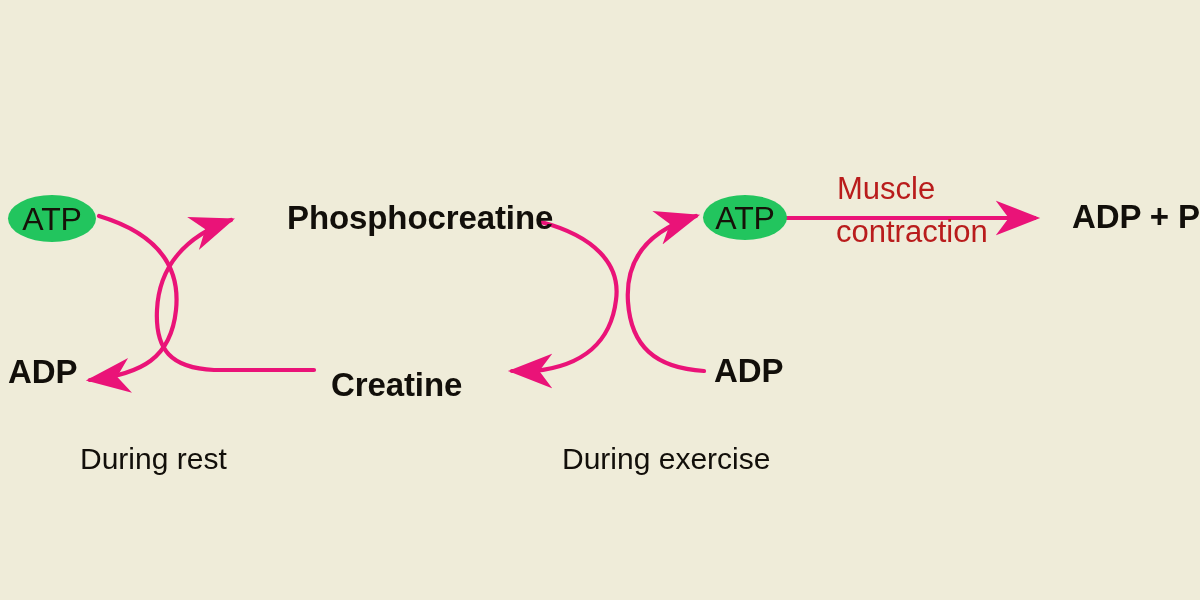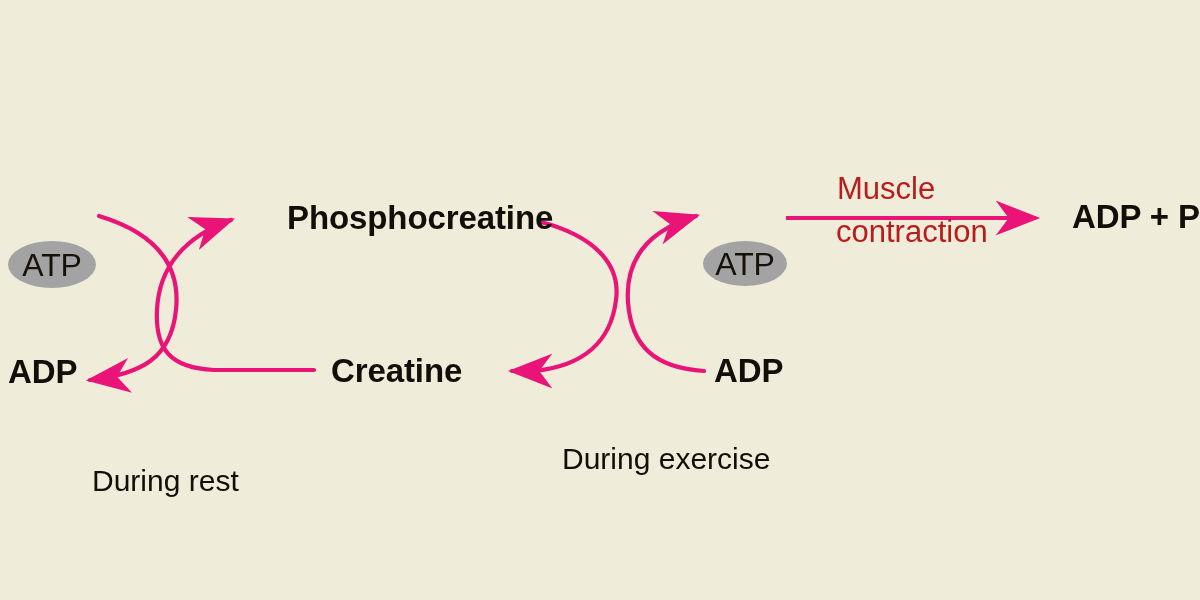--- a/index.html
+++ b/index.html
@@ -36,29 +36,28 @@
     line-height: 1;
     white-space: nowrap;
     letter-spacing: -0.1px;
     font-weight: bold;
   }
   .atp-chip {
     position: absolute;
     display: flex;
     align-items: center;
     justify-content: center;
-    background: #a3a3a3;
+    background: #22c55e;
     border-radius: 50%;
     color: #161208;
     font-family: "Liberation Sans", sans-serif;
     font-size: 32px;
     line-height: 1;
     letter-spacing: -0.2px;
     white-space: nowrap;
-    margin-top: 46px;
   }
   .arrow-caption {
     position: absolute;
     color: #b91c1c;
     font-family: "Liberation Sans", sans-serif;
     font-size: 31px;
     line-height: 1;
     white-space: nowrap;
   }
   .phase-caption {
@@ -71,27 +70,27 @@
   }
   .sub-i {
     font-size: 0.62em;
     vertical-align: -0.28em;
     letter-spacing: 0;
   }
   
   #atp-rest        { left: 8px;   top: 195px; width: 88px;  height: 47px; }
   #adp-rest        { left: 8px;   top: 355px; }
   #phosphocreatine { left: 287px; top: 201px; }
-  #creatine        { left: 331px; top: 354px; text-align: center; }
+  #creatine        { left: 331px; top: 368px; text-align: center; }
   #atp-exercise    { left: 703px; top: 195px; width: 84px;  height: 45px; }
   #adp-exercise    { left: 714px; top: 354px; }
   #adp-pi          { left: 1072px;top: 200px; }
   #muscle-top      { left: 837px; top: 173px; }
   #muscle-bottom   { left: 827px; top: 216px; margin-left: 9px; }
-  #during-rest     { left: 92px;  top: 444px; margin-top: 22px; }
+  #during-rest     { left: 80px;  top: 444px; }
   #during-exercise { left: 514px; top: 444px; margin-left: 48px; }
 </style>
 </head>
 <body>
 
 <div id="diagram-root">
 
   <svg id="diagram-svg" viewBox="0 0 1200 600">
     <defs>
       <marker id="ah" markerWidth="11" markerHeight="9" refX="9.6" refY="4.5" orient="auto" markerUnits="strokeWidth">

